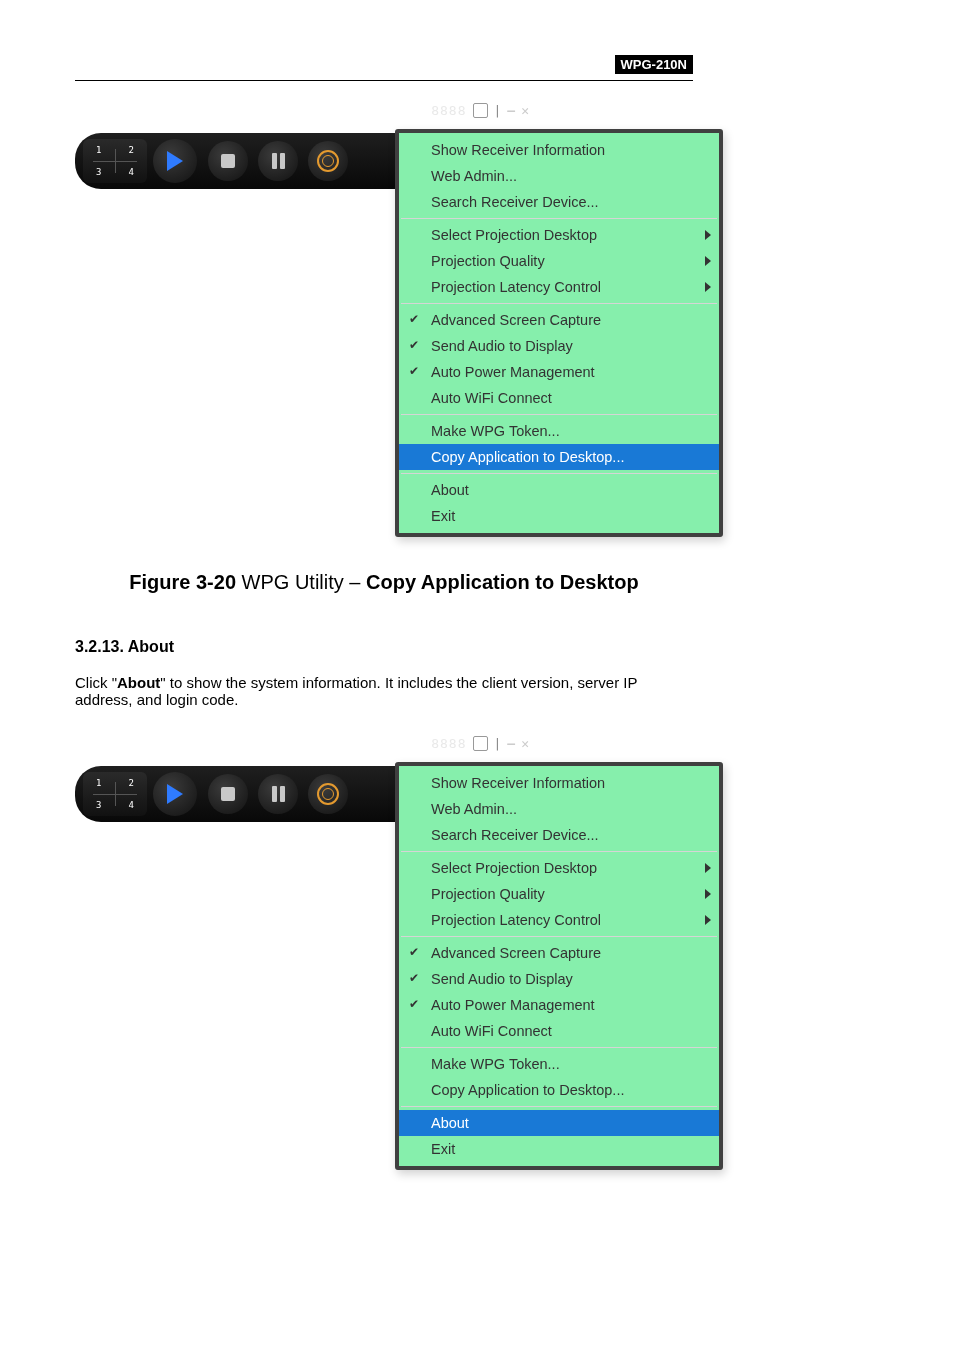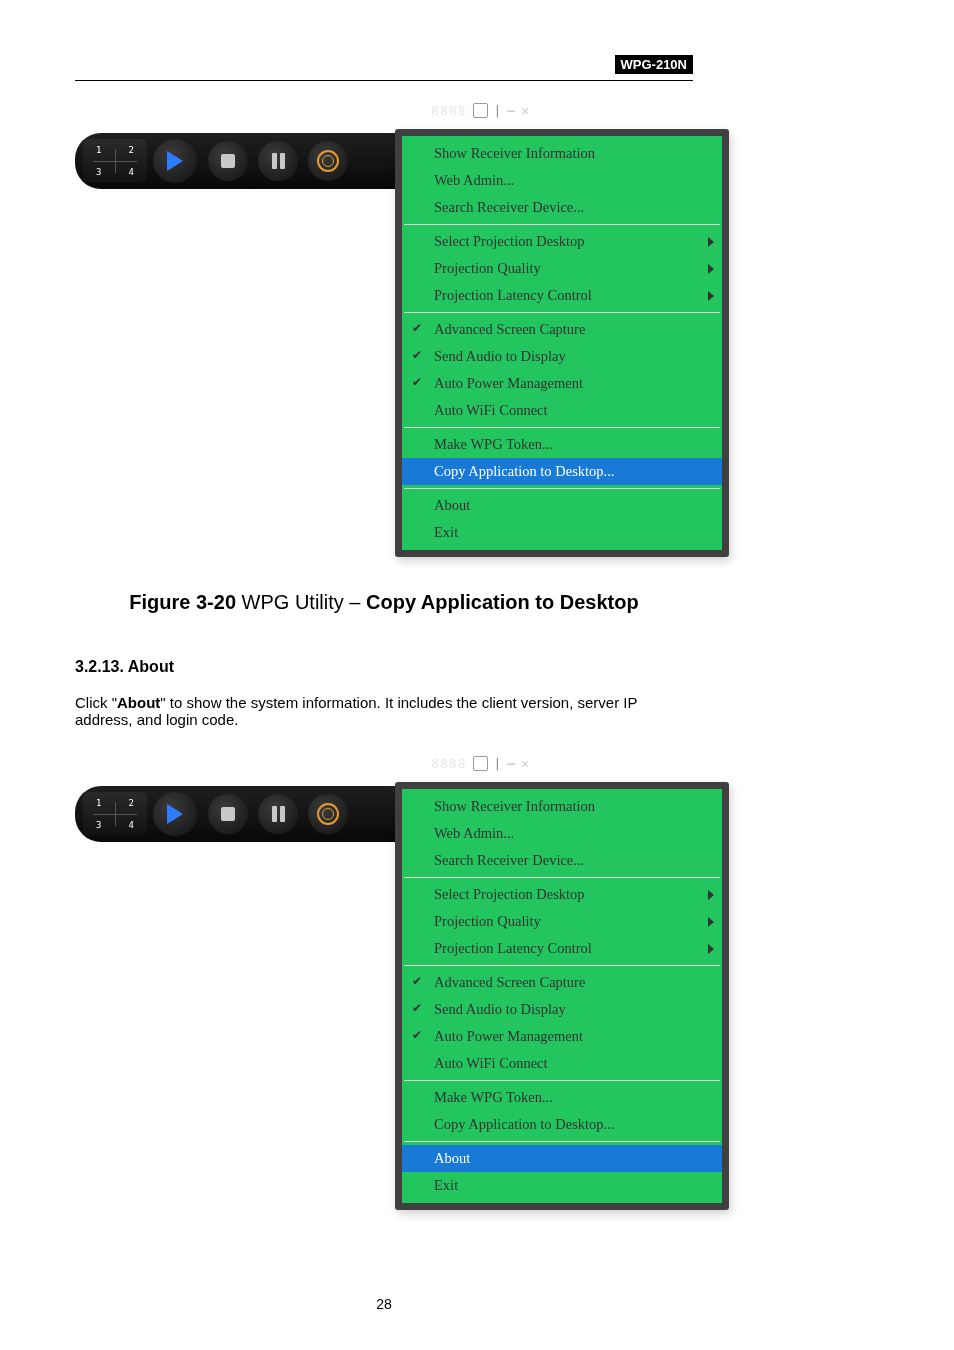--- a/index.html
+++ b/index.html
@@ -102,29 +102,28 @@
   .pin .sep{color:#888;}
   .pin .dash{color:#ccc;font-weight:bold;}
   .pin .x{color:#ccc;font-weight:bold;}
 
   
   .ctx {
     position: relative;
     left: 320px;
     top: -42px;
     width: 320px;
-    background: #22c55e;
-    border: 7px solid #404040;
+    background: #86efac;
+    border: 4px solid #404040;
     border-radius: 3px;
     box-shadow: 2px 4px 10px rgba(0,0,0,0.18);
     font-size: 14.5px;
     color: #333;
     padding: 4px 0;
     z-index: 2;
-    font-family: Liberation Serif, serif;
   }
   .ctx .item {
     padding: 5px 10px 5px 32px;
     position: relative;
     white-space: nowrap;
   }
   .ctx .sel {
     background: #1979d6;
     color: #fff;
   }
@@ -286,14 +285,13 @@
         <div class="item">Auto WiFi Connect</div>
         <hr>
         <div class="item">Make WPG Token...</div>
         <div class="item">Copy Application to Desktop...</div>
         <hr>
         <div class="item sel">About</div>
         <div class="item">Exit</div>
       </div>
   </div>
 
-  <div class="page-num">28</div>
 </div>
 
 </body></html>

